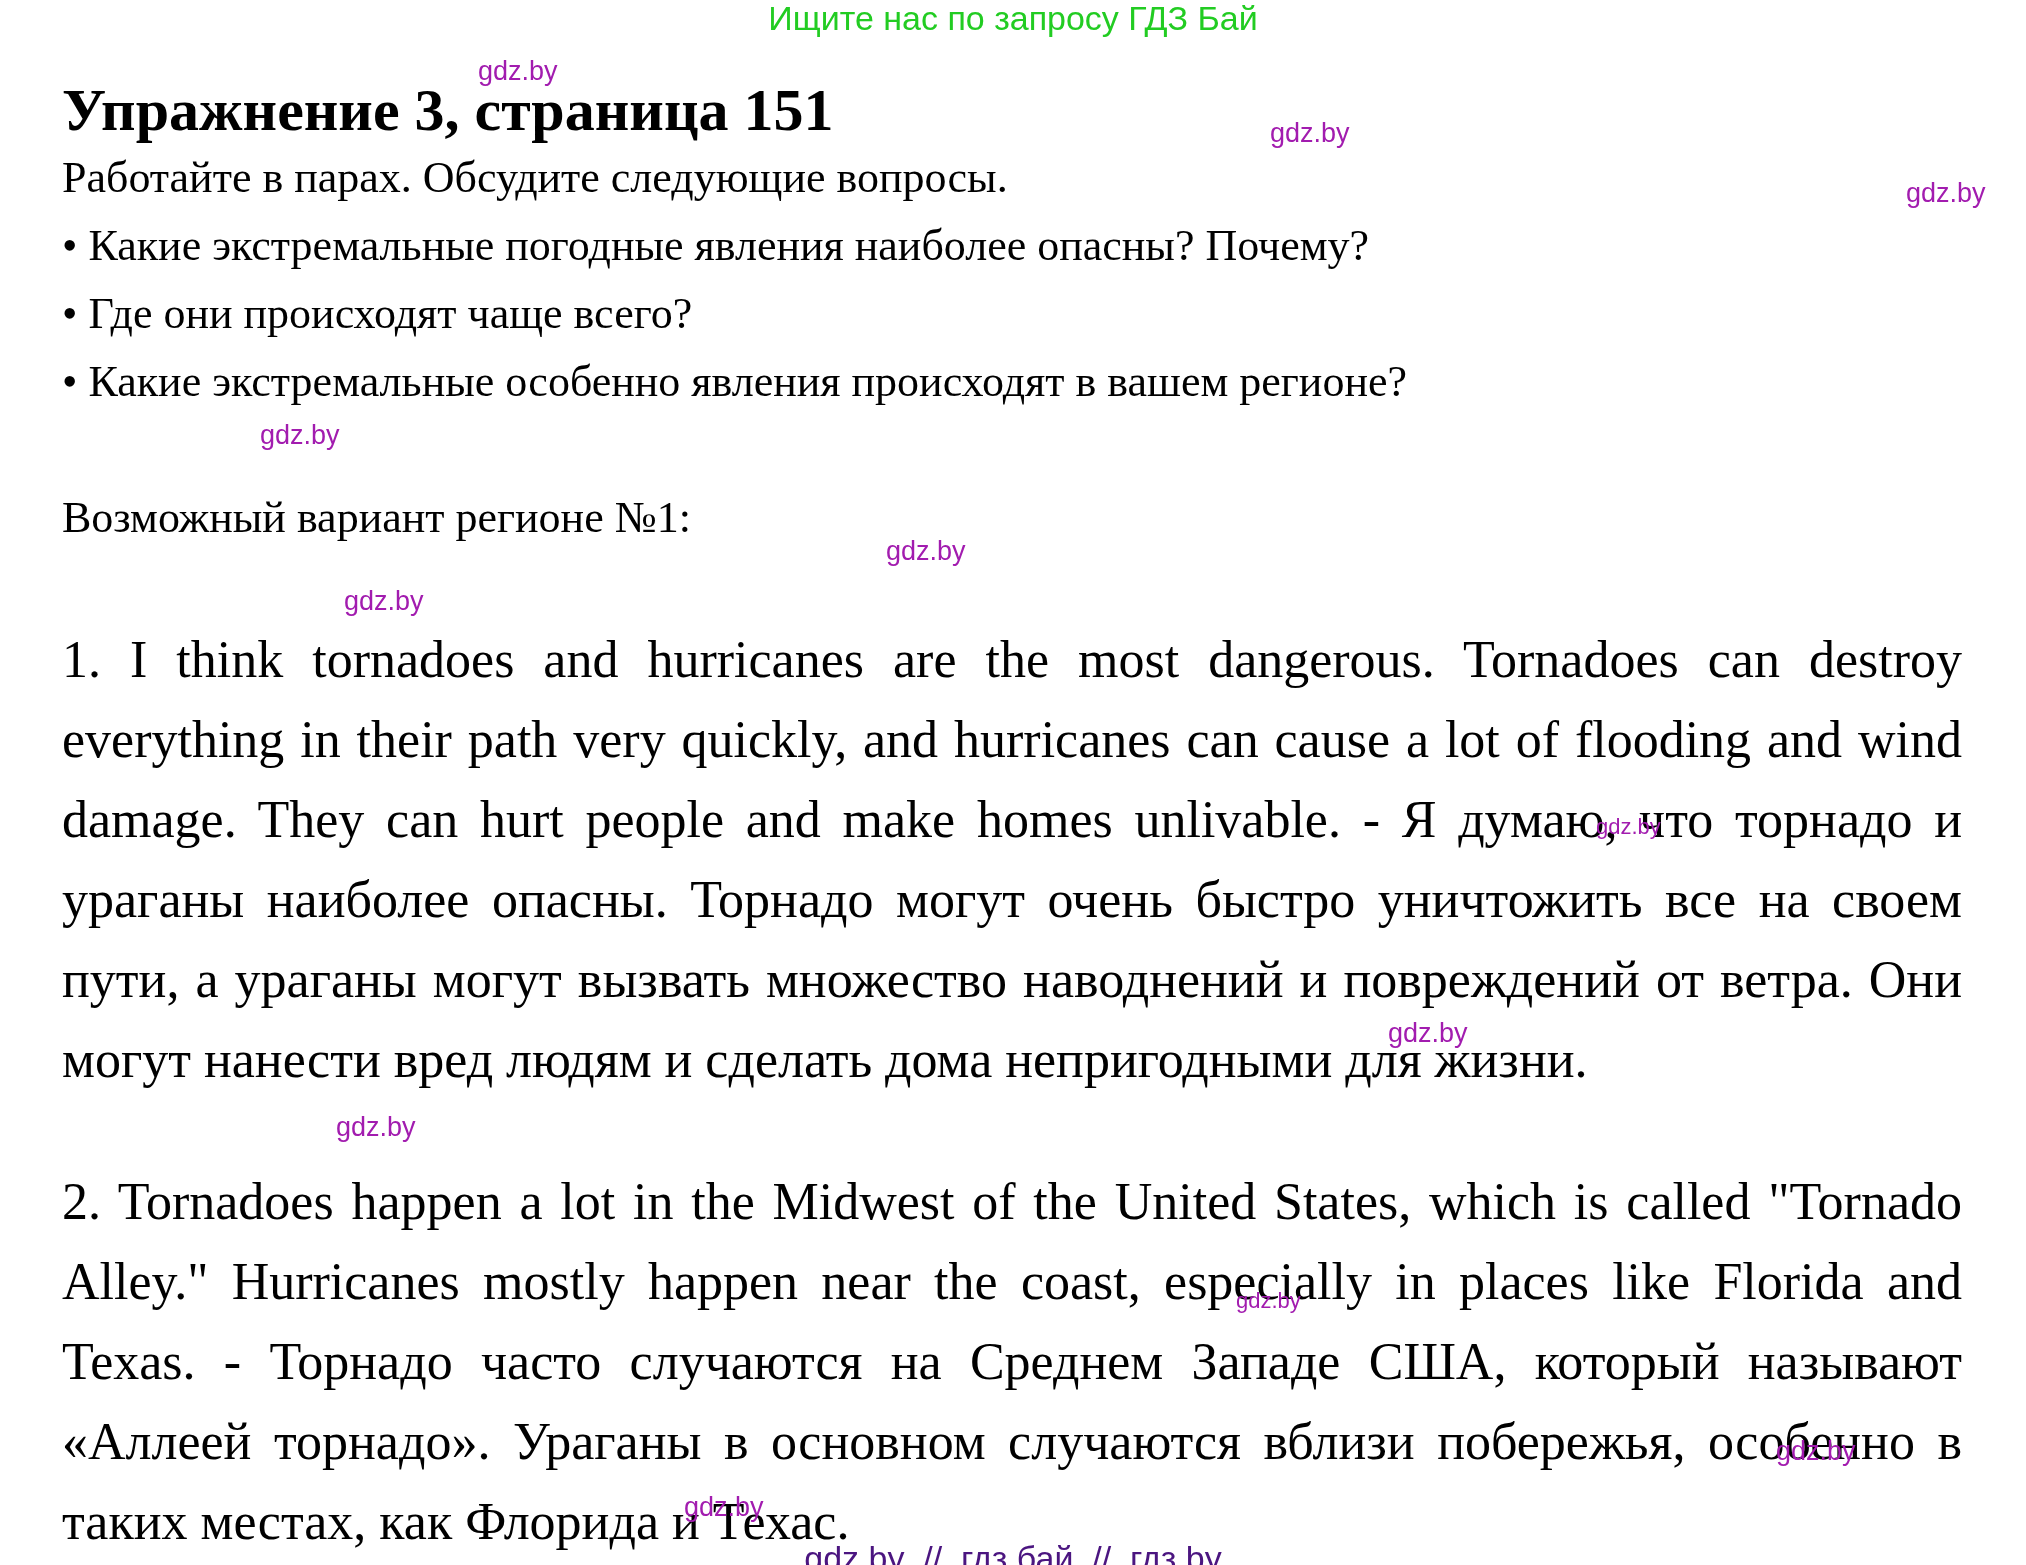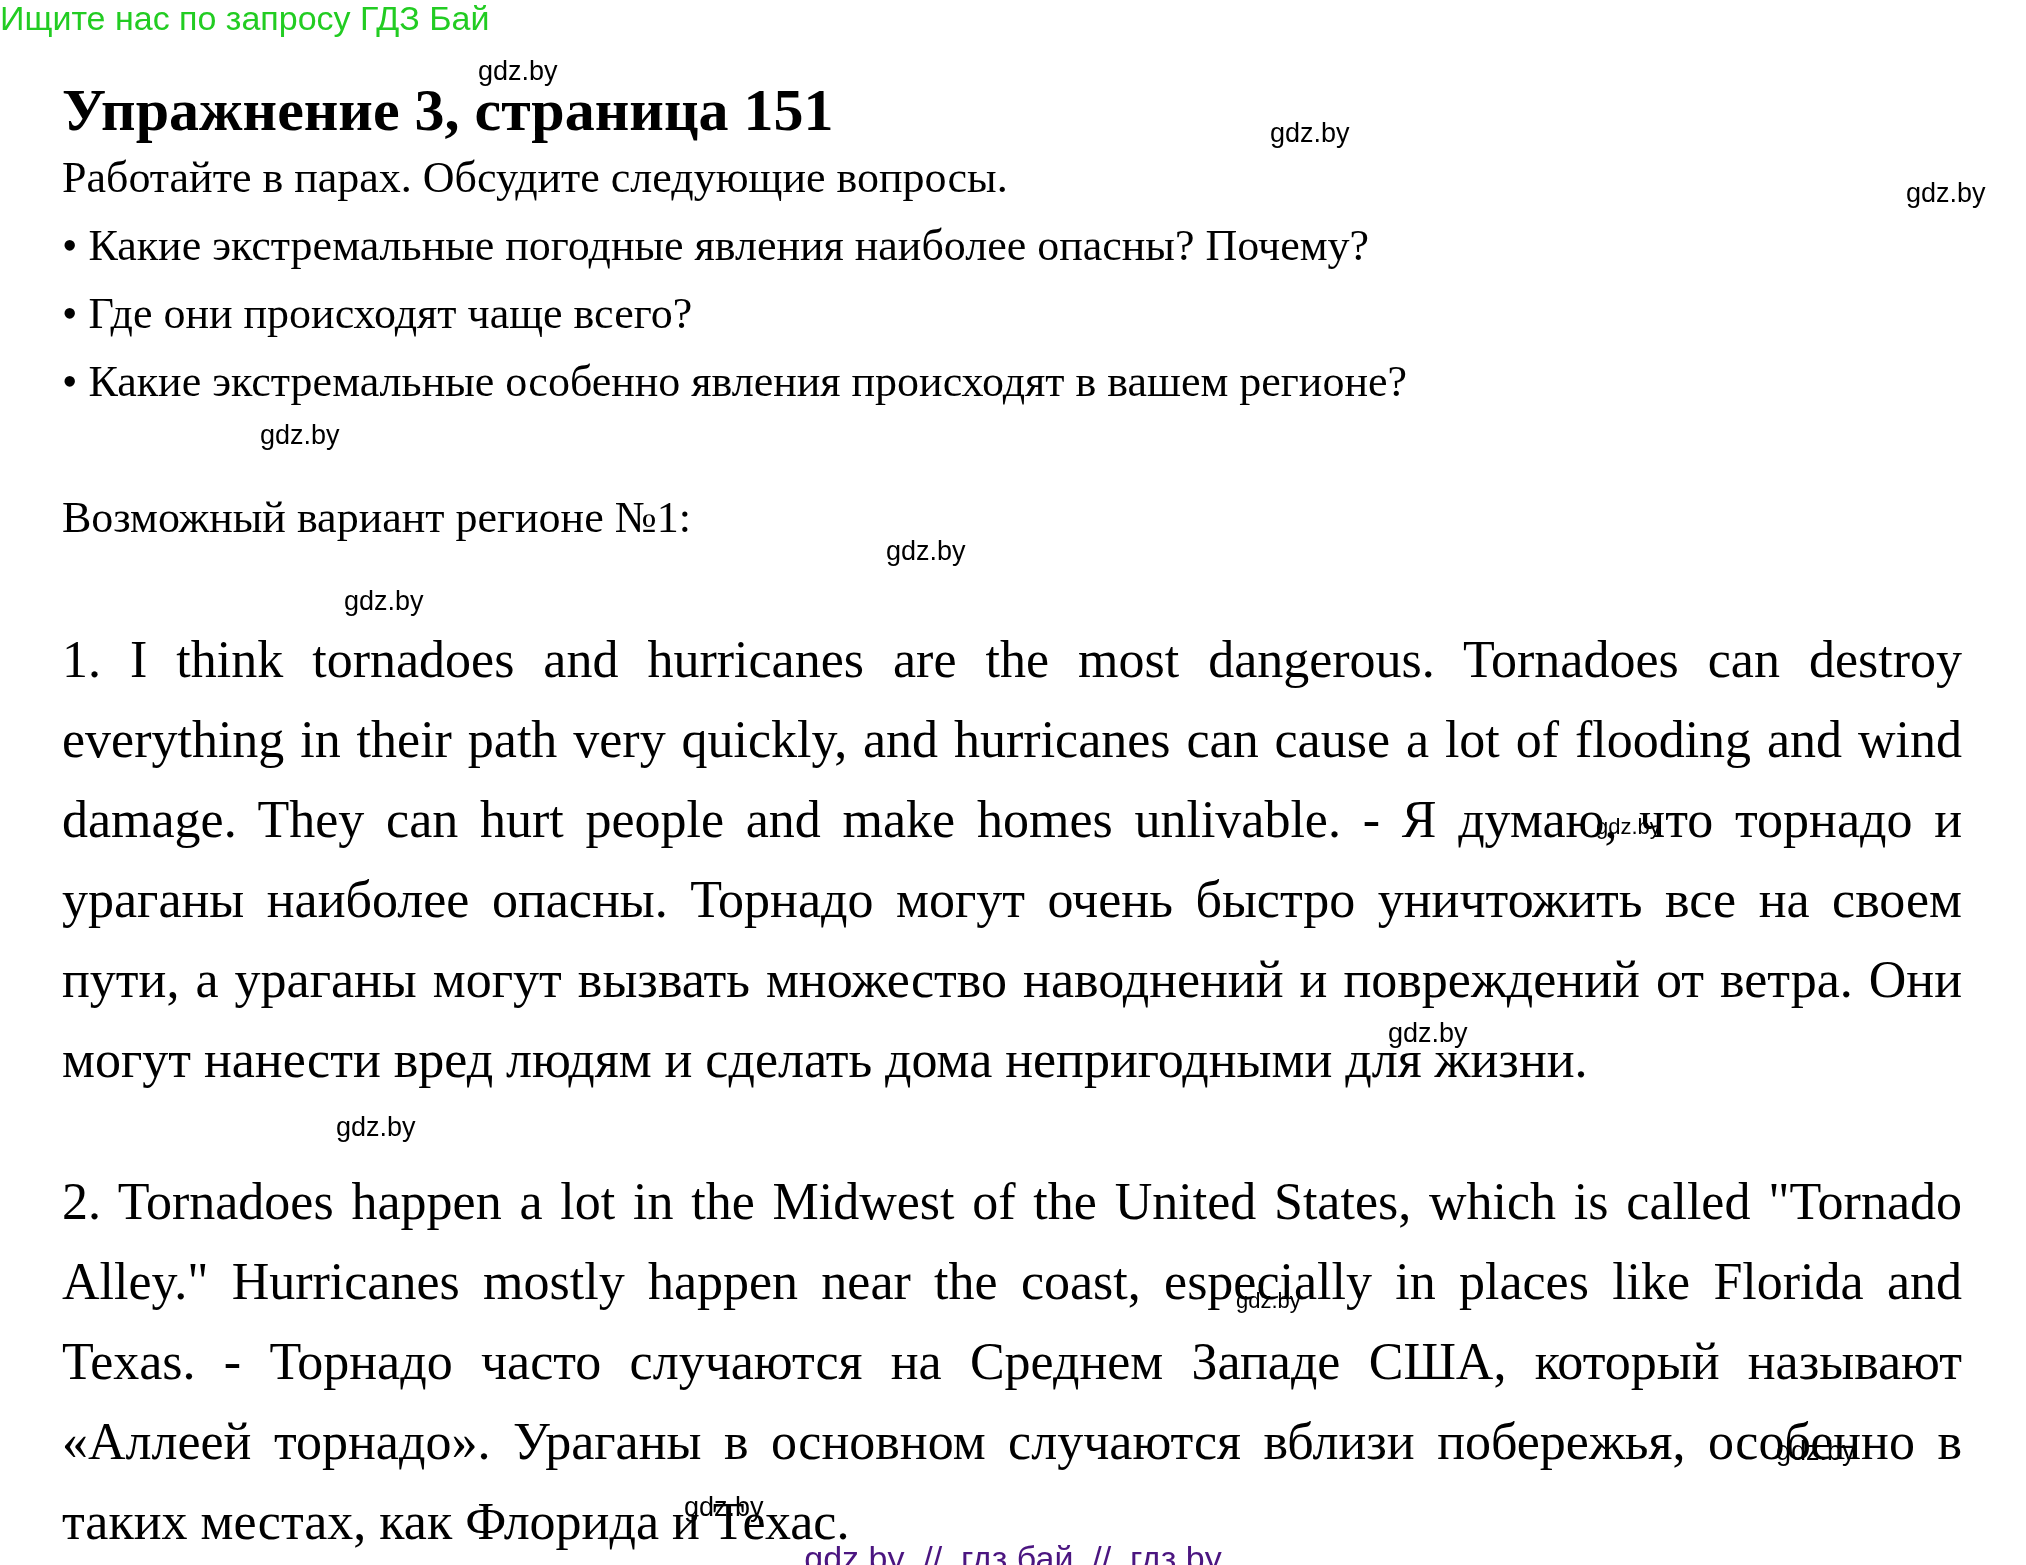--- a/index.html
+++ b/index.html
@@ -1,23 +1,23 @@
 <!DOCTYPE html>
 <html><head>
 <meta charset="utf-8">
 <style>
   html, body { margin:0; padding:0; background:#ffffff; }
   body { width:2026px; height:1565px; position:relative; overflow:hidden; }
   .serif { font-family: "Liberation Serif", "DejaVu Serif", serif; color:#000; }
   .sans { font-family: "Liberation Sans", "DejaVu Sans", sans-serif; }
-  .banner { position:absolute; top:0; left:0; width:2026px; font-size:34px; color:#22cc22; line-height:36px; }
+  .banner { position:absolute; top:0; left:0; width:2026px; text-align:center; font-size:34px; color:#22cc22; line-height:36px; }
   .title { position:absolute; left:62px; top:80px; font-size:60px; font-weight:bold; line-height:60px; }
   .line { position:absolute; left:62px; font-size:44px; line-height:60px; white-space:nowrap; }
   .para { position:absolute; left:62px; width:1900px; font-size:52px; line-height:80px; text-align:justify; }
-  .wm { position:absolute; font-size:27px; color:#000000; line-height:30px; }
+  .wm { position:absolute; font-size:27px; color:#a21caf; line-height:30px; }
   .footer { position:absolute; top:1540px; left:0; width:2026px; text-align:center; font-size:34px; color:#4b1580; line-height:36px; white-space:pre; }
 </style>
 </head>
 <body>
 
 <div class="banner sans">Ищите нас по запросу ГДЗ Бай</div>
 
 <div class="wm sans" style="left:478px; top:56px;">gdz.by</div>
 <div class="title serif">Упражнение 3, страница 151</div>
 <div class="wm sans" style="left:1270px; top:118px;">gdz.by</div>

